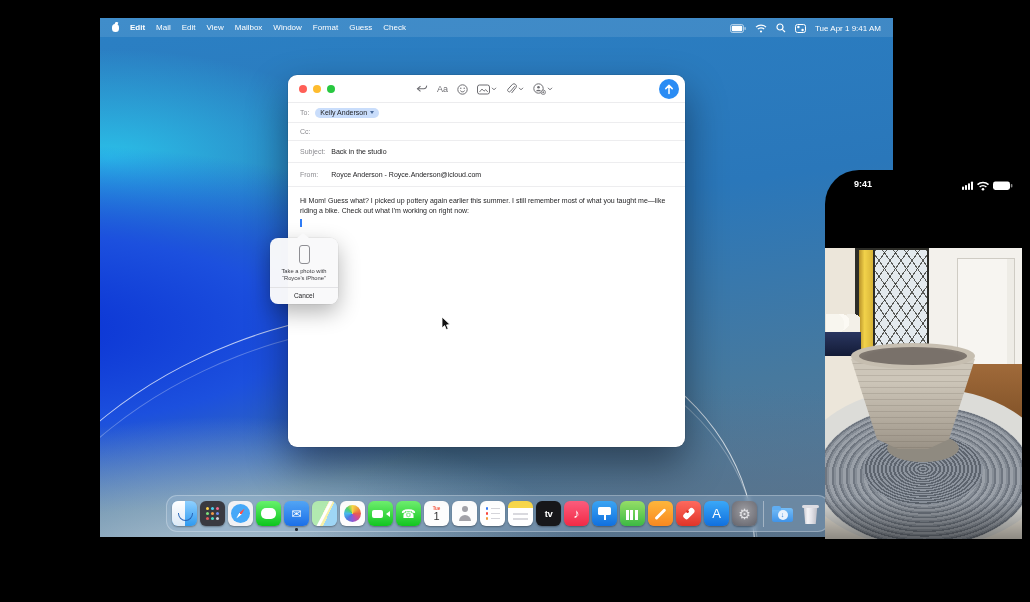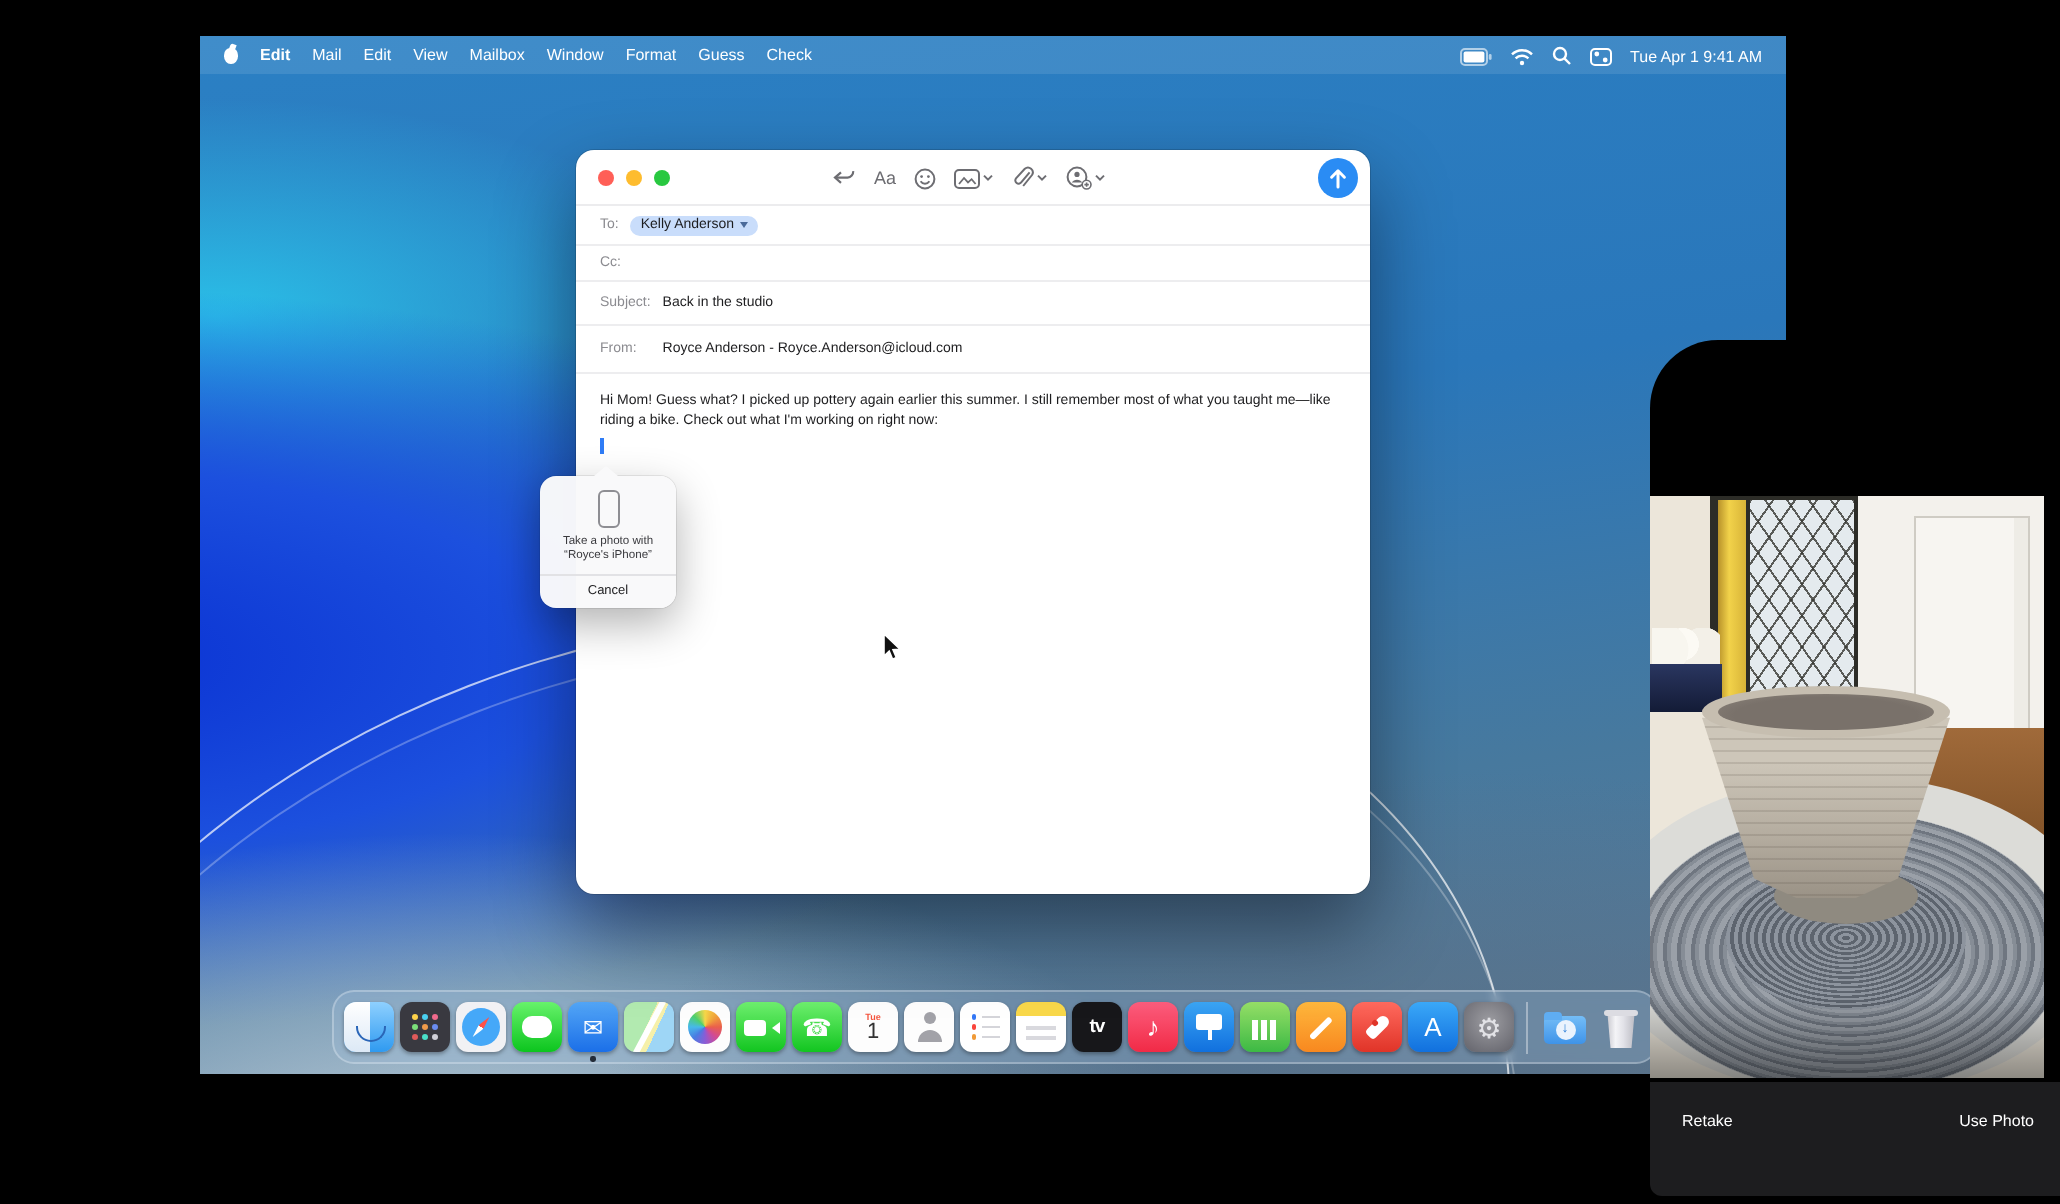--- a/index.html
+++ b/index.html
@@ -342,37 +342,53 @@
       </div>
       <div class="dock-sep"></div>
       <div class="di di-downloads" title="Downloads">
         <span class="g">↓</span>
       </div>
       <div class="di di-trash" title="Trash"></div>
     </div>
 </div>
 
 <div class="phone">
+  <div class="p-status">
+    <span class="p-time">9:41</span>
+    <svg class="p-icons" width="52" height="11" viewBox="0 0 52 11">
+      <g>
+        <rect x="0" y="6.5" width="2" height="3.5" rx=".8" fill="#fff"></rect>
+        <rect x="3" y="5" width="2" height="5" rx=".8" fill="#fff"></rect>
+        <rect x="6" y="3.2" width="2" height="6.8" rx=".8" fill="#fff"></rect>
+        <rect x="9" y="1.5" width="2" height="8.5" rx=".8" fill="#fff"></rect>
+      </g>
+      <g>
+        <path d="M15.5 4.6 A8 8 0 0 1 26.5 4.6" fill="none" stroke="#fff" stroke-width="1.5"></path>
+        <path d="M17.6 7 A5 5 0 0 1 24.4 7" fill="none" stroke="#fff" stroke-width="1.5"></path>
+        <circle cx="21" cy="9.3" r="1.3" fill="#fff"></circle>
+      </g>
+      <g>
+        <rect x="31" y="1.5" width="17" height="8.5" rx="2.4" fill="#fff"></rect>
+        <rect x="48.8" y="4" width="1.6" height="3.5" rx=".8" fill="#fff" fill-opacity=".55"></rect>
+      </g>
+    </svg>
+  </div>
 
   <div class="p-photo">
     <div class="ph-wall-right"></div>
     <div class="ph-window-frame"></div>
     <div class="ph-yellow"></div>
     <div class="ph-lattice"></div>
     <div class="ph-vases"></div>
     <div class="ph-mantel"></div>
     <div class="ph-door"></div>
     <div class="ph-floor"></div>
     <div class="ph-pan"></div>
     <div class="ph-wheel"></div>
     <div class="ph-wheel-inner"></div>
     <div class="ph-bowl-foot"></div>
     <div class="ph-bowl"></div>
     <div class="ph-rim"></div>
     <div class="ph-rim-inner"></div>
     <div class="ph-shade"></div>
   </div>
 
-  <div class="p-bar">
-    <span>Retake</span>
-    <span>Use Photo</span>
-  </div>
 </div>
 
 </body></html>

